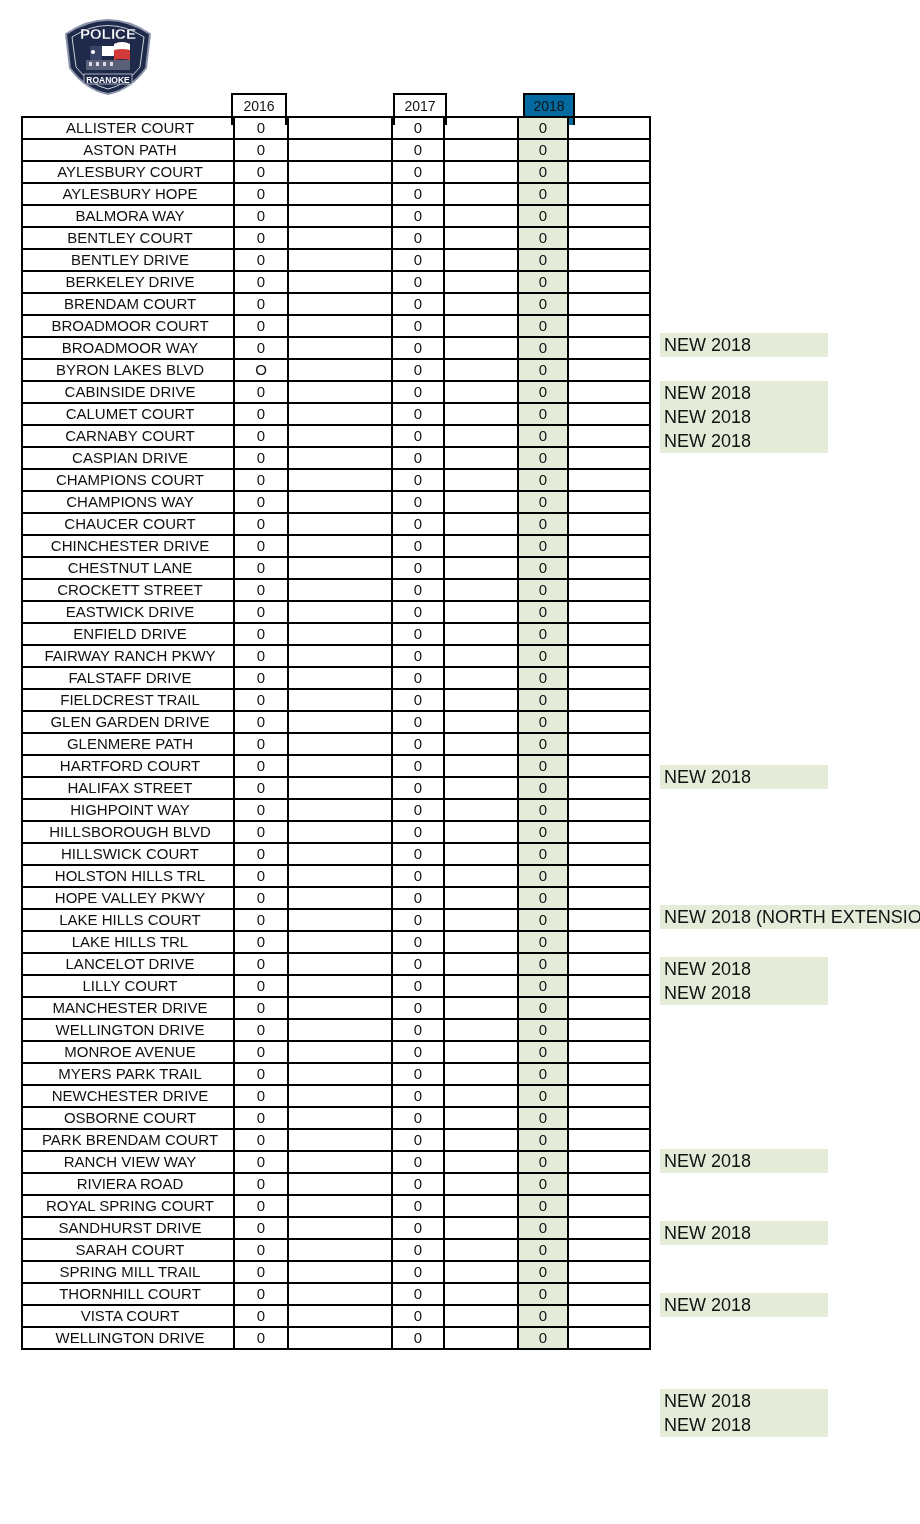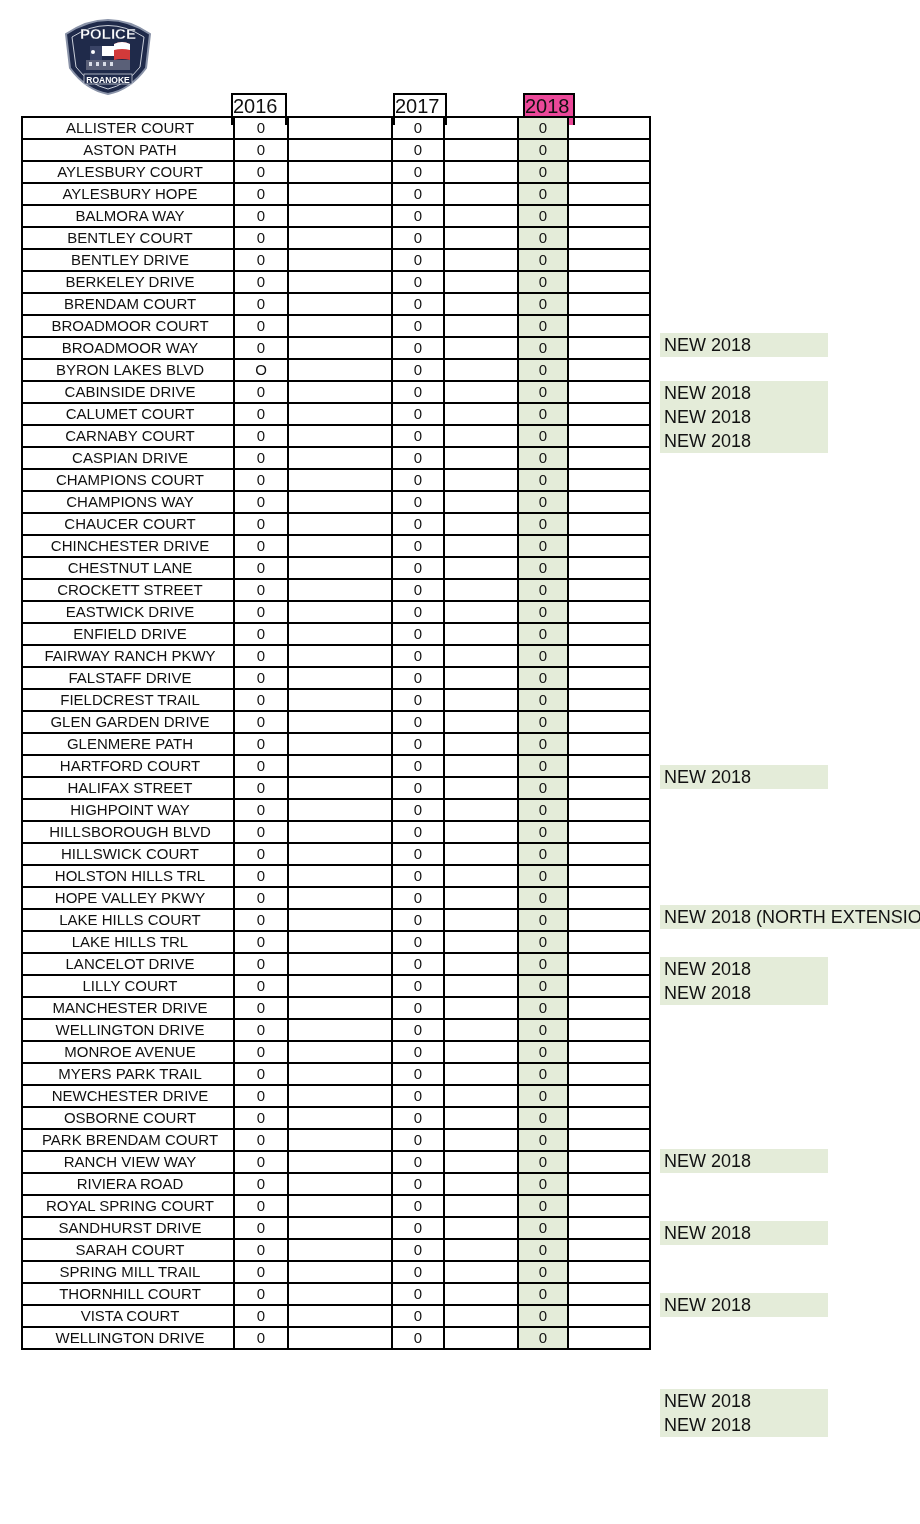--- a/index.html
+++ b/index.html
@@ -1,18 +1,18 @@
 <!DOCTYPE html>
 <html><head>
 <meta charset="utf-8">
 <style>
   html, body { margin:0; padding:0; background:#ffffff; }
   body { width:920px; height:1524px; position:relative; font-family:"Liberation Sans", sans-serif; color:#111; overflow:hidden; }
   .logo { position:absolute; left:60px; top:12px; width:96px; height:84px; }
-  .hdr { position:absolute; top:93px; height:32px; border:2px solid #000; border-bottom:none; box-sizing:border-box; font-size:20px; line-height:22px; }
+  .hdr { position:absolute; top:93px; height:32px; border:2px solid #000; border-bottom:none; box-sizing:border-box; font-size:14px; line-height:22px; text-align:center; }
   table.grid { position:absolute; left:21px; top:116px; border-collapse:collapse; table-layout:fixed; }
   table.grid td { border:2px solid #000; height:20px; padding:0; font-size:15px; line-height:20px; white-space:nowrap; overflow:hidden; }
   td.name { width:206px; padding-left:4px !important; text-align:center; }
   td.v16 { width:52px; text-align:center; }
   td.b1 { width:102px; }
   td.v17 { width:50px; text-align:center; }
   td.b2 { width:72px; }
   td.v18 { width:48px; text-align:center; background:#e4ecd9; }
   td.b3 { width:80px; }
   .notes { position:absolute; left:660px; top:117px; }
@@ -38,21 +38,21 @@
     <rect x="36" y="50" width="3" height="4" fill="#d8dce6"></rect>
     <rect x="43" y="50" width="3" height="4" fill="#d8dce6"></rect>
     <rect x="50" y="50" width="3" height="4" fill="#d8dce6"></rect>
     <rect x="24" y="62" width="48" height="10" fill="#1f2a4a" stroke="#c9ced8" stroke-width="0.8"></rect>
     <text x="48" y="70.5" text-anchor="middle" font-size="8.5" font-weight="bold" fill="#ffffff" font-family="Liberation Sans, sans-serif">ROANOKE</text>
   </svg>
 </div>
 
 <div class="hdr" style="left:231px;width:56px;">2016</div>
 <div class="hdr" style="left:393px;width:54px;">2017</div>
-<div class="hdr" style="left:523px;width:52px;background:#ec4899;">2018</div>
+<div class="hdr" style="left:523px;width:52px;background:#0369a1;">2018</div>
 
 <table class="grid">
   <tbody id="tbody">
       <tr>
         <td class="name">ALLISTER COURT</td>
         <td class="v16">0</td>
         <td class="b1"></td>
         <td class="v17">0</td>
         <td class="b2"></td>
         <td class="v18">0</td>

